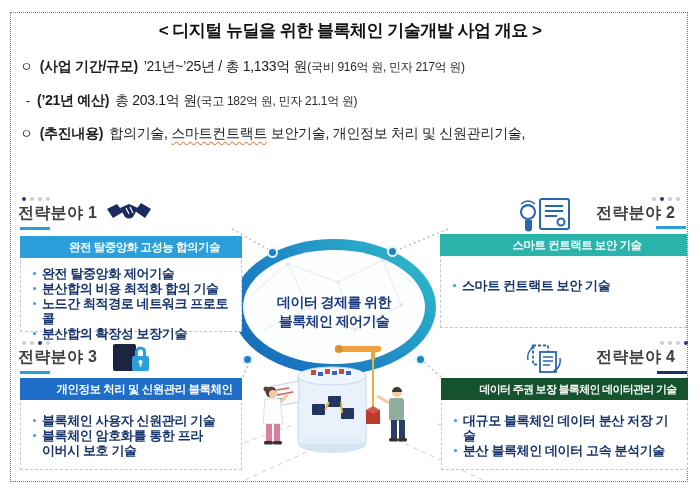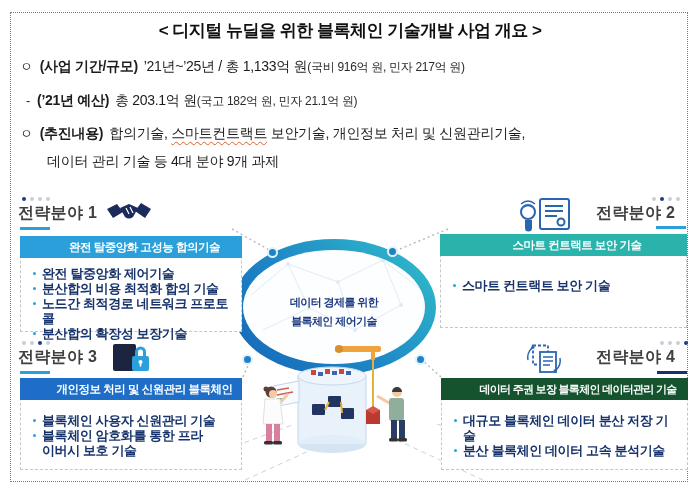--- a/index.html
+++ b/index.html
@@ -45,21 +45,21 @@
   .itm{display:flex;gap:6px;font-size:13px;font-weight:bold;color:#17336b;
        letter-spacing:-0.4px;line-height:15px;}
   .ib{flex:none;width:3px;height:3px;border-radius:50%;background:#2b9fd9;margin-top:6px;}
 
   
   .ering{position:absolute;left:232px;top:239px;width:204px;height:136px;border-radius:50%;
          background:linear-gradient(225deg,#2fbcca 5%,#1e86c6 55%,#1568b8 95%);z-index:2;}
   .einner{position:absolute;left:11px;top:11px;right:11px;bottom:11px;border-radius:50%;
           background:#fdfeff;display:flex;align-items:center;justify-content:center;overflow:hidden;}
   .emesh{position:absolute;left:0;top:0;opacity:.22;}
-  .ecap{position:relative;text-align:center;font-size:11px;font-weight:bold;color:#1c3a80;
+  .ecap{position:relative;text-align:center;font-size:14px;font-weight:bold;color:#1c3a80;
         letter-spacing:-0.6px;line-height:19px;padding-top:10px;z-index:2;}
   .rdot{position:absolute;width:7px;height:7px;border-radius:50%;background:#1c84c6;
         border:2px solid #e2f1fa;z-index:3;}
   .r1{left:267px;top:247px}.r2{left:387px;top:246px}.r3{left:242px;top:354px}.r4{left:415px;top:354px}
 
   .conn{position:absolute;left:0;top:0;z-index:1;}
   .illus{position:absolute;left:215px;top:340px;z-index:3;}
 </style>
 </head>
 <body>
@@ -72,23 +72,20 @@
   <div class="ov l1">
     <span class="ob">ㅇ</span><span class="ol">(사업 기간/규모)</span><span class="ot">’21년~’25년 / 총 1,133억 원</span><span class="os">(국비 916억 원, 민자 217억 원)</span>
   </div>
   <div class="ov l2">
     <span class="ob">-</span><span class="ol">(’21년 예산)</span><span class="ot">총 203.1억 원</span><span class="os">(국고 182억 원, 민자 21.1억 원)</span>
   </div>
   <div class="ov l3">
     <span class="ob">ㅇ</span><span class="ol">(추진내용)</span><span>합의기술,</span>
     <span class="wavy">스마트컨트랙트</span>
     <span>보안기술, 개인정보 처리 및 신원관리기술,</span>
-  </div>
-  <div class="ov l3b">
-    <span>데이터 관리 기술 등 4대 분야 9개 과제</span>
   </div>
 
   <svg class="conn" width="700" height="493" viewBox="0 0 700 493">
     <g stroke="#b6bdc8" stroke-width="1.5" stroke-dasharray="2 3" fill="none">
       <path d="M232 229 L271 251"></path>
         <path d="M448 229 L395 251"></path>
       <path d="M243 377 L250 361"></path>
         <path d="M441 377 L423 361"></path>
     </g>
   </svg>

